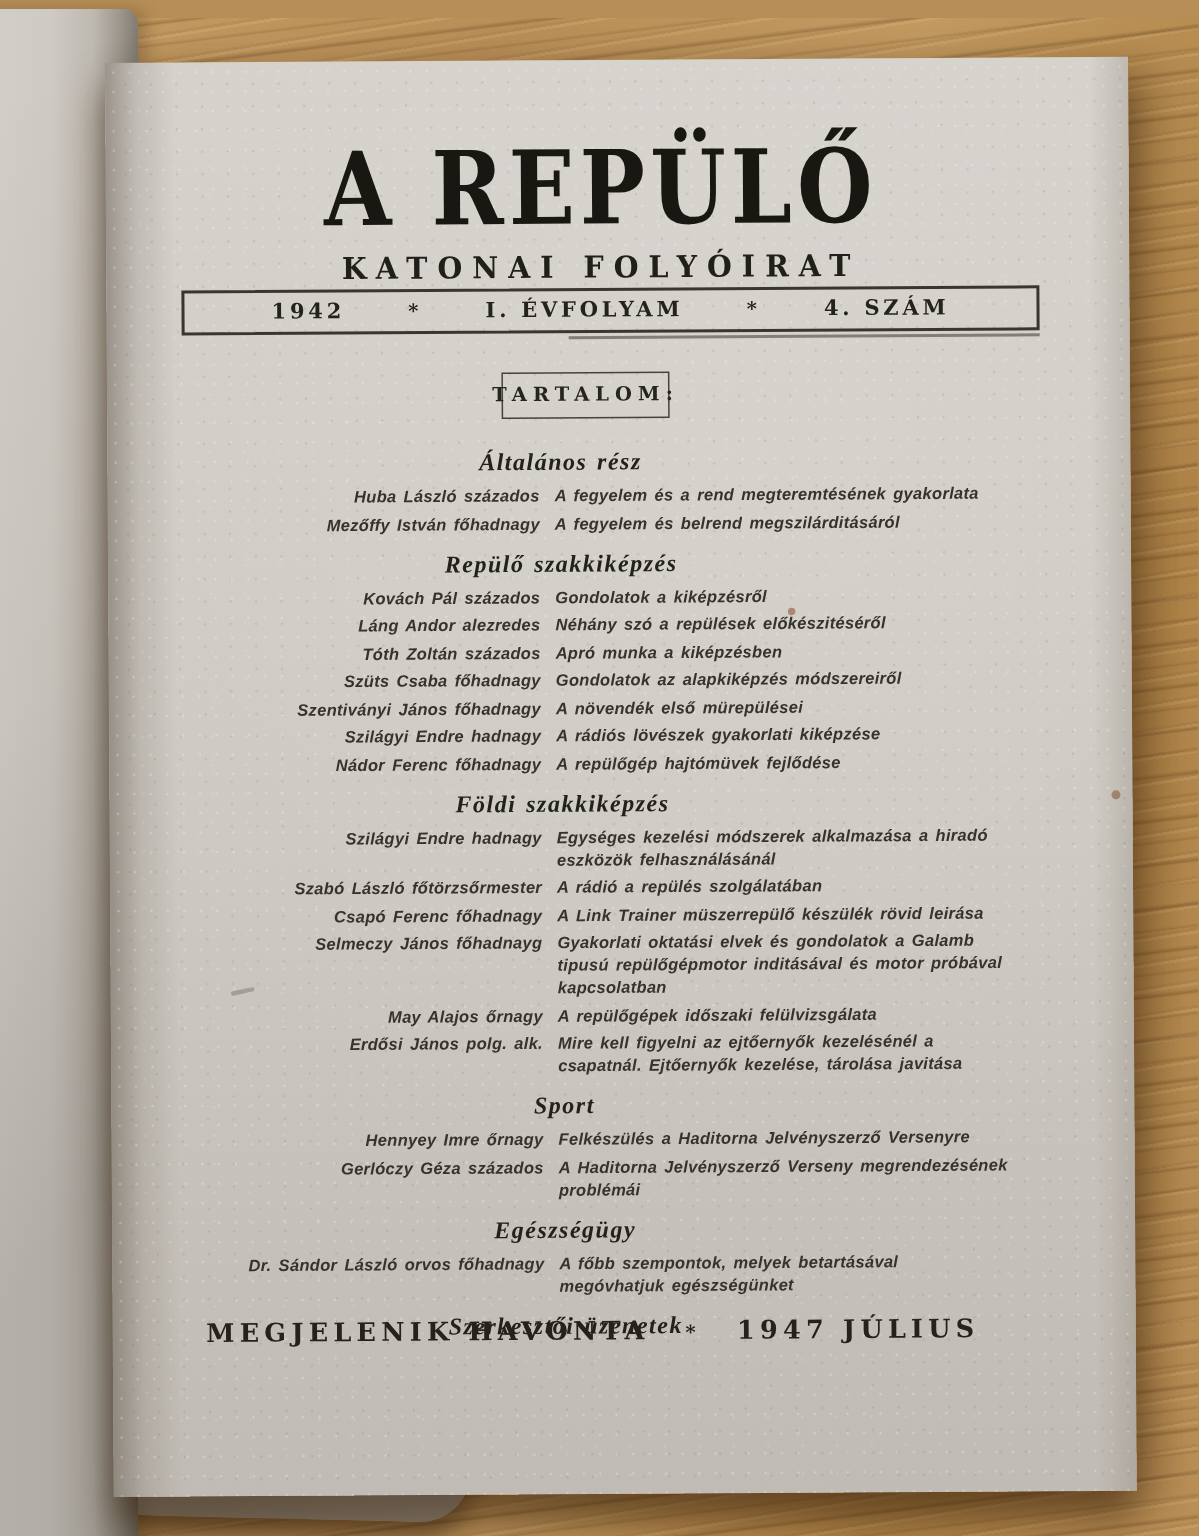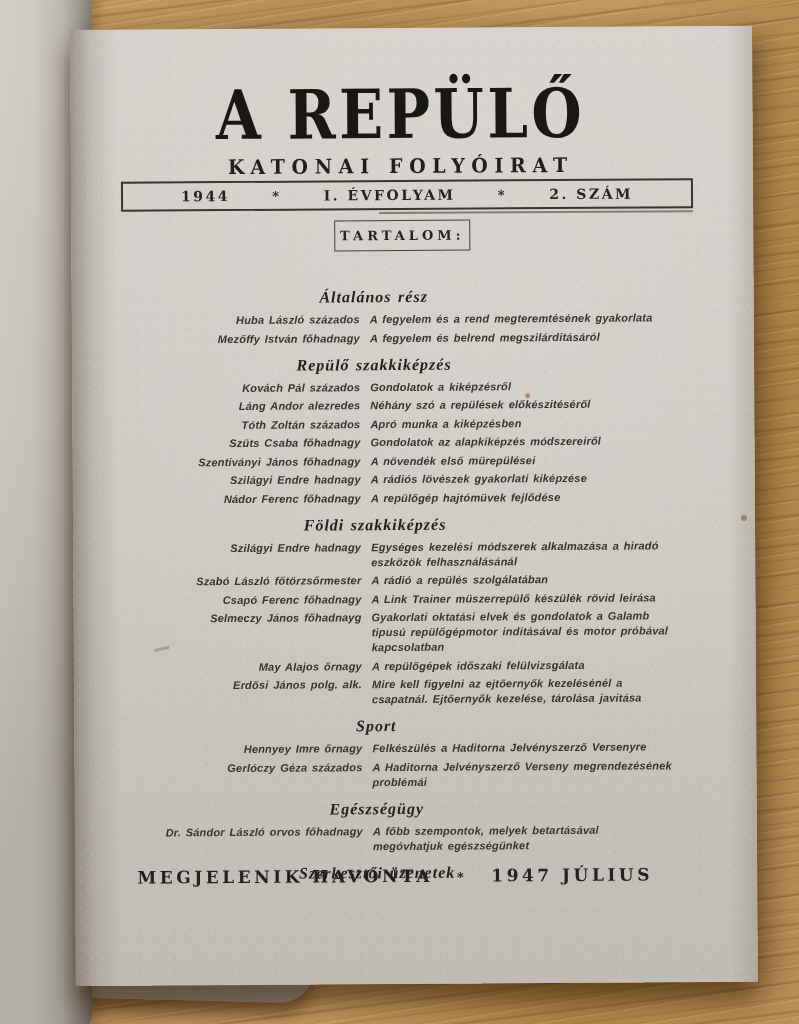--- a/index.html
+++ b/index.html
@@ -1,21 +1,21 @@
 <!DOCTYPE html>
 <html><head>
 <meta charset="utf-8">
 <style>
   html,body{margin:0;padding:0;}
   body{
     width:799px;height:1024px;overflow:hidden;position:relative;
     font-family:"Liberation Serif", serif;
     background:#b78e57;
   }
-  .scene{position:absolute;inset:0;}
+  .scene{position:absolute;inset:0;margin-top:12px;}
 
   
   .wood{
     position:absolute;inset:0;z-index:1;
     background:
       repeating-linear-gradient(353deg,
         rgba(94,62,26,0) 0px, rgba(94,62,26,0) 11px,
         rgba(94,62,26,0.30) 12.5px, rgba(94,62,26,0) 15px,
         rgba(94,62,26,0) 26px, rgba(94,62,26,0.18) 27px, rgba(94,62,26,0) 29px),
       repeating-linear-gradient(351deg,
@@ -90,21 +90,21 @@
     padding:0 58px;
     font-family:"DejaVu Serif", serif;font-weight:bold;font-size:14px;
     letter-spacing:2.5px;color:#24221d;
   }
   .issue-box::after{
     content:"";position:absolute;left:45%;right:-2px;bottom:-6px;height:2px;
     background:rgba(45,42,35,.5);
   }
   .star{font-size:13px;}
   .tartalom-box{
-    position:absolute;left:263px;top:192px;width:136px;height:31px;
+    position:absolute;left:263px;top:208px;width:112px;height:31px;
     border:1.5px solid #46433c;box-sizing:border-box;
     display:flex;align-items:center;justify-content:center;
     font-family:"DejaVu Serif", serif;font-weight:bold;font-size:13px;
     letter-spacing:4px;color:#26241f;
   }
 
   
   .toc{
     position:absolute;left:6px;top:250px;width:592px;
     font-family:"Liberation Sans", sans-serif;
@@ -148,25 +148,25 @@
   <div class="page">
     <div class="gutter"></div>
     <div class="page-right-shade"></div>
     <div class="noise"></div>
 
     <div class="content">
       <div class="m-title">A REPÜLŐ</div>
       <div class="m-subtitle">KATONAI FOLYÓIRAT</div>
 
       <div class="issue-box">
-        <span>1944</span>
+        <span>1942</span>
         <span class="star">*</span>
         <span>I. ÉVFOLYAM</span>
         <span class="star">*</span>
-        <span>2. SZÁM</span>
+        <span>4. SZÁM</span>
       </div>
 
       <div class="tartalom-box">
         <span>TARTALOM:</span>
       </div>
 
       <div class="toc">
 
         <div class="toc-section">
           <div class="sec-h">Általános rész</div>

